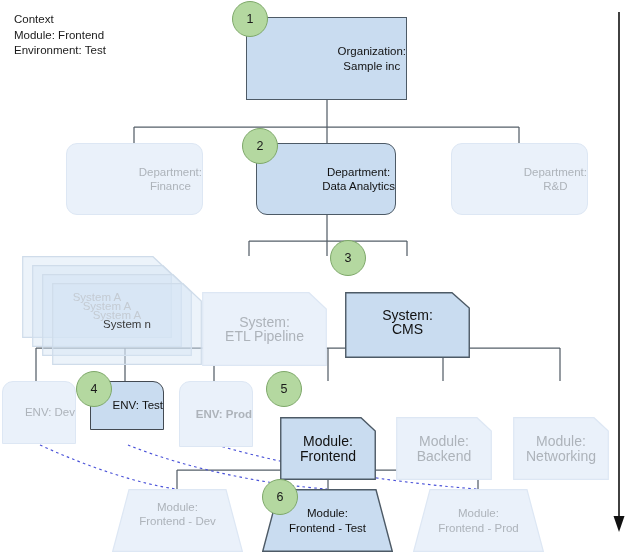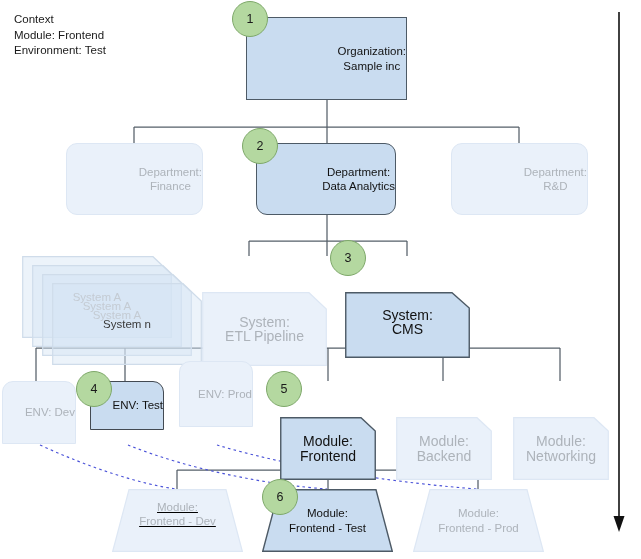--- a/index.html
+++ b/index.html
@@ -272,21 +272,21 @@
 
   <div class="node envshape dim" style="left:2px; top:381px; width:74px; height:63px;">
     <span class="lbl">ENV: Dev</span>
   </div>
 
   <div class="node envshape active" style="left:90px; top:381px; width:74px; height:49px;">
     <span class="lbl">ENV: Test</span>
   </div>
   <div class="badge" style="left:76px; top:371px;">4</div>
 
-  <div class="node envshape dim" style="left:179px; top:361px; width:74px; height:66px;">
+  <div class="node envshape dim" style="left:179px; top:381px; width:74px; height:66px;font-weight:bold;">
     <span class="lbl">ENV: Prod</span>
   </div>
 
   <div class="notch active" style="left:280px; top:381px; width:96px; height:63px;">
     <svg class="inner" width="96" height="63" viewBox="0 0 96 63" preserveAspectRatio="none">
       <path d="M0.75,0.75 H81 L95.25,14 V62.25 H0.75 Z" fill="#c9dcf0" stroke="#4d5a66" stroke-width="1.4"></path>
     </svg>
     <span class="txt"><span>Module:</span>
 <span>Frontend</span></span>
   </div>
@@ -301,21 +301,21 @@
   </div>
 
   <div class="notch dim" style="left:513px; top:381px; width:96px; height:63px;">
     <svg class="inner" width="96" height="63" viewBox="0 0 96 63" preserveAspectRatio="none">
       <path d="M0.7,0.7 H81 L95.3,14 V62.3 H0.7 Z" fill="#eaf1fa" stroke="#dde7f4" stroke-width="1.2"></path>
     </svg>
     <span class="txt"><span>Module:</span>
 <span>Networking</span></span>
   </div>
 
-  <div class="trap dim" style="left:112px; top:489px; width:131px; height:50px;text-decoration:underline;">
+  <div class="trap dim" style="left:112px; top:489px; width:131px; height:50px;">
     <svg class="inner" width="131" height="63" viewBox="0 0 131 63" preserveAspectRatio="none" style="position:absolute;left:0;top:0;">
       <path d="M17,0.7 H114 L130.3,62.3 H0.7 Z" fill="#eaf1fa" stroke="#dde7f4" stroke-width="1.2"></path>
     </svg>
     <span class="txt"><span>Module:</span>
 <span>Frontend - Dev</span></span>
   </div>
 
   <div class="trap active" style="left:262px; top:489px; width:131px; height:63px;">
     <svg class="inner" width="131" height="63" viewBox="0 0 131 63" preserveAspectRatio="none" style="position:absolute;left:0;top:0;">
       <path d="M17,0.75 H114 L130.25,62.25 H0.75 Z" fill="#c9dcf0" stroke="#4d5a66" stroke-width="1.4"></path>

